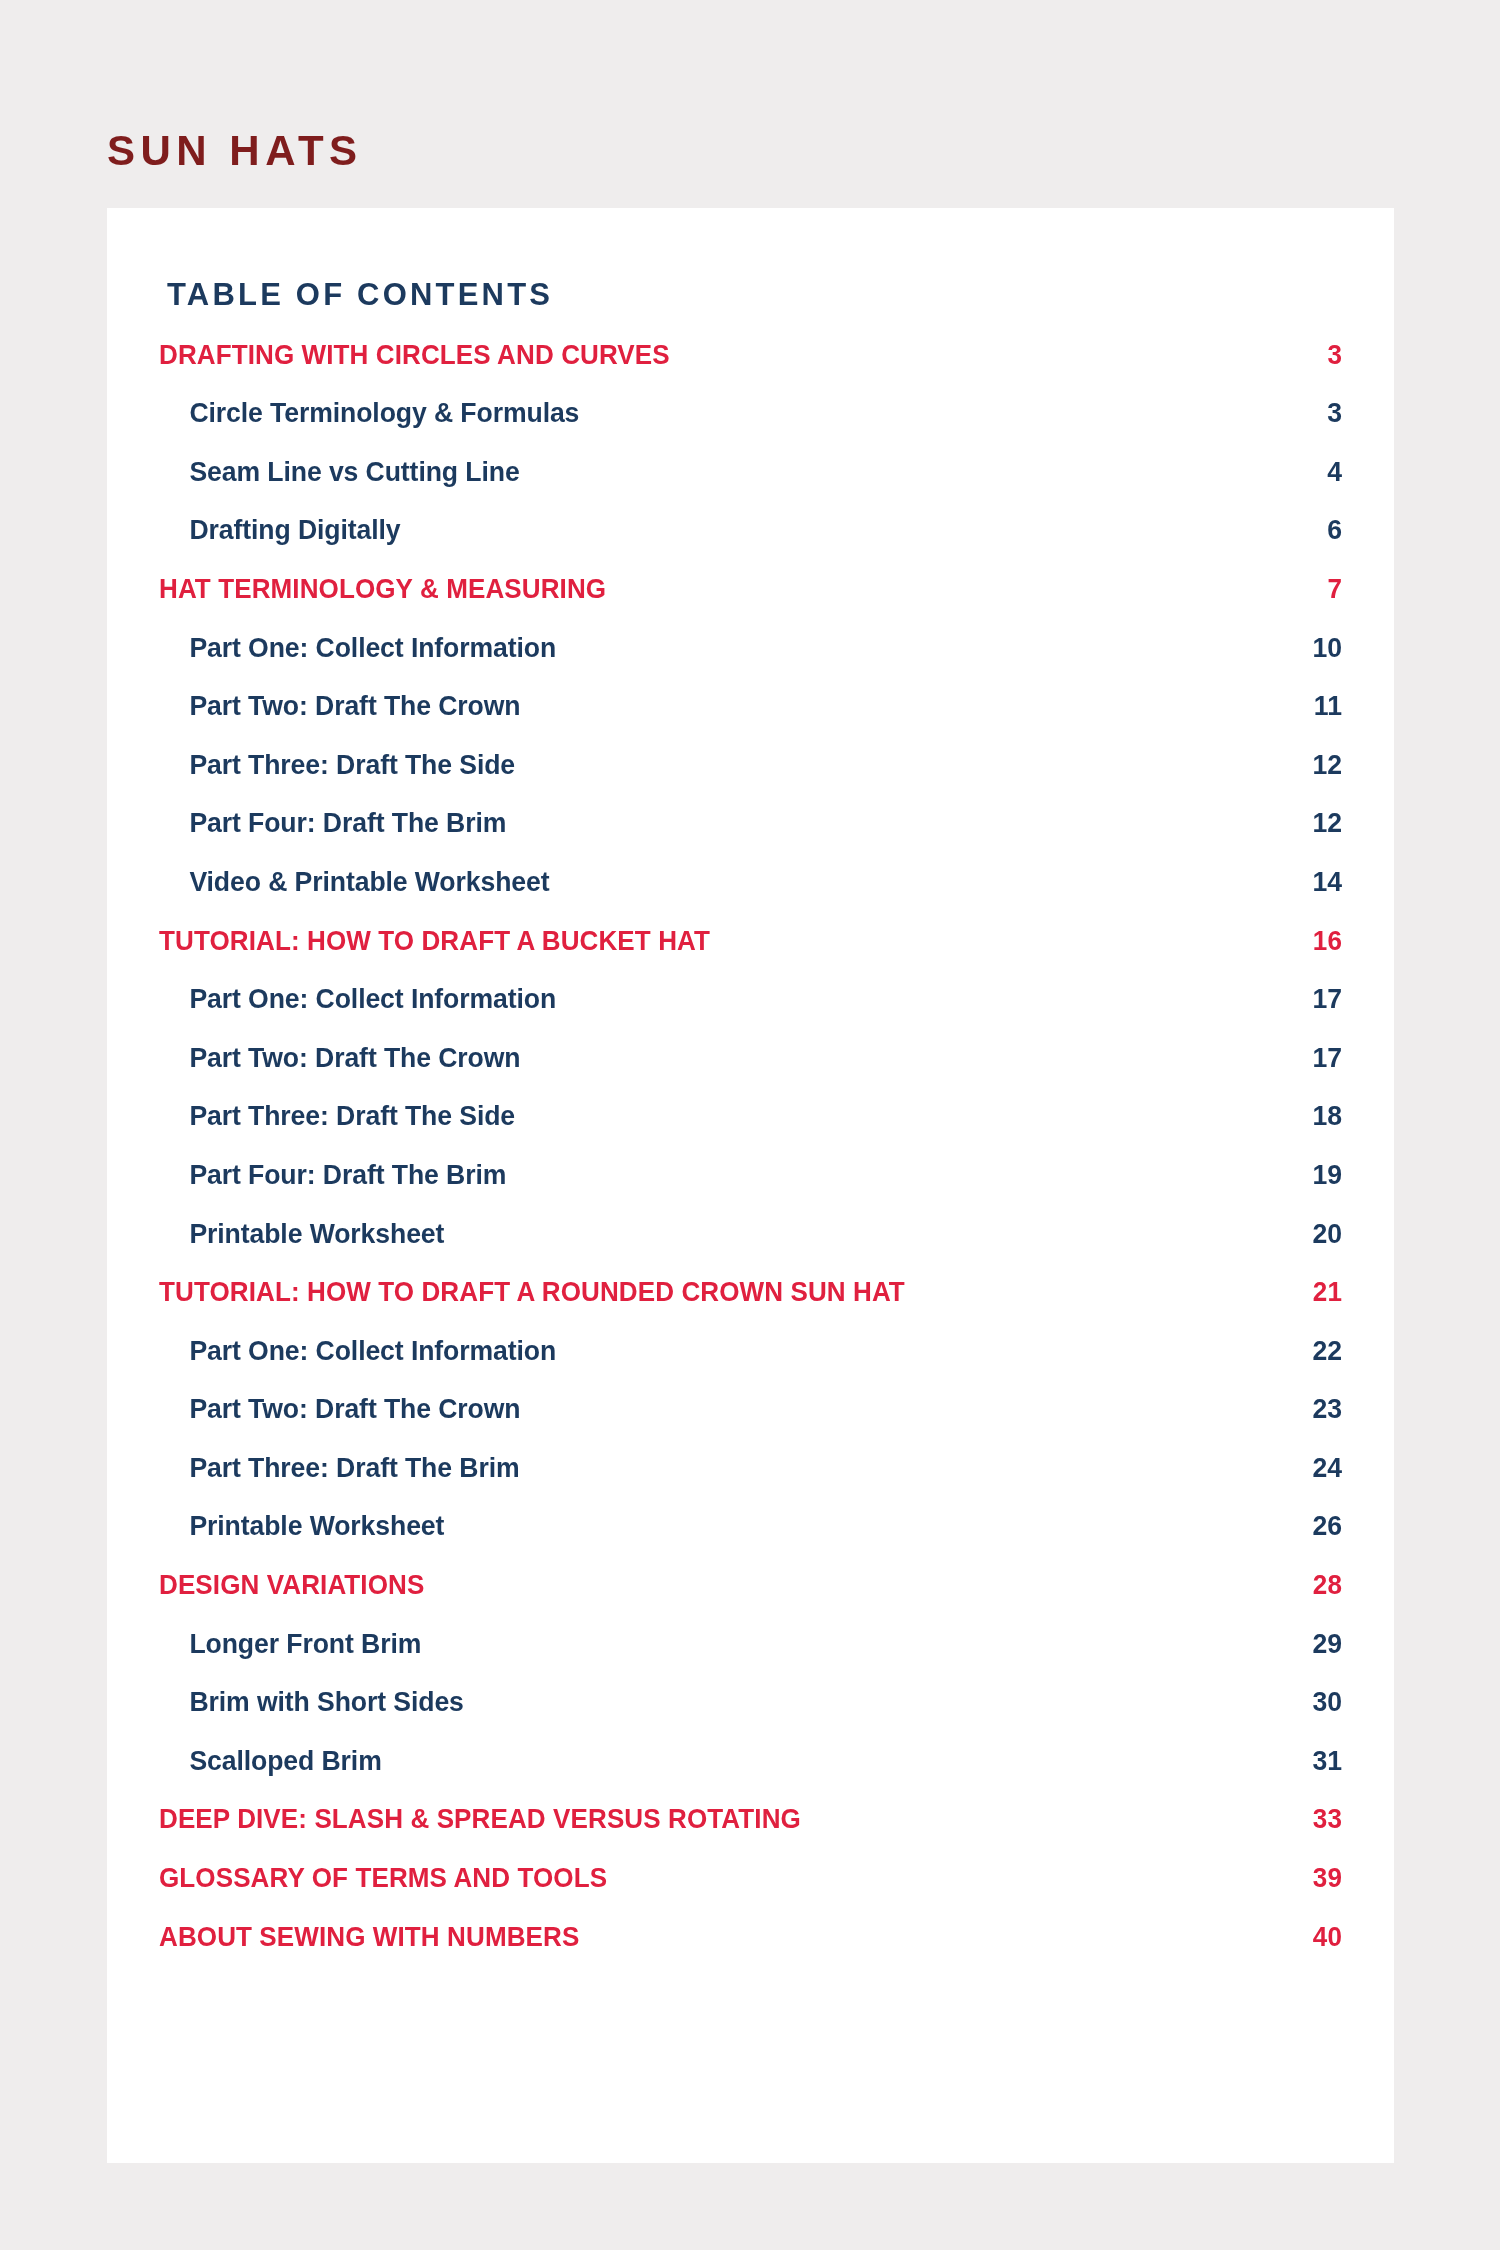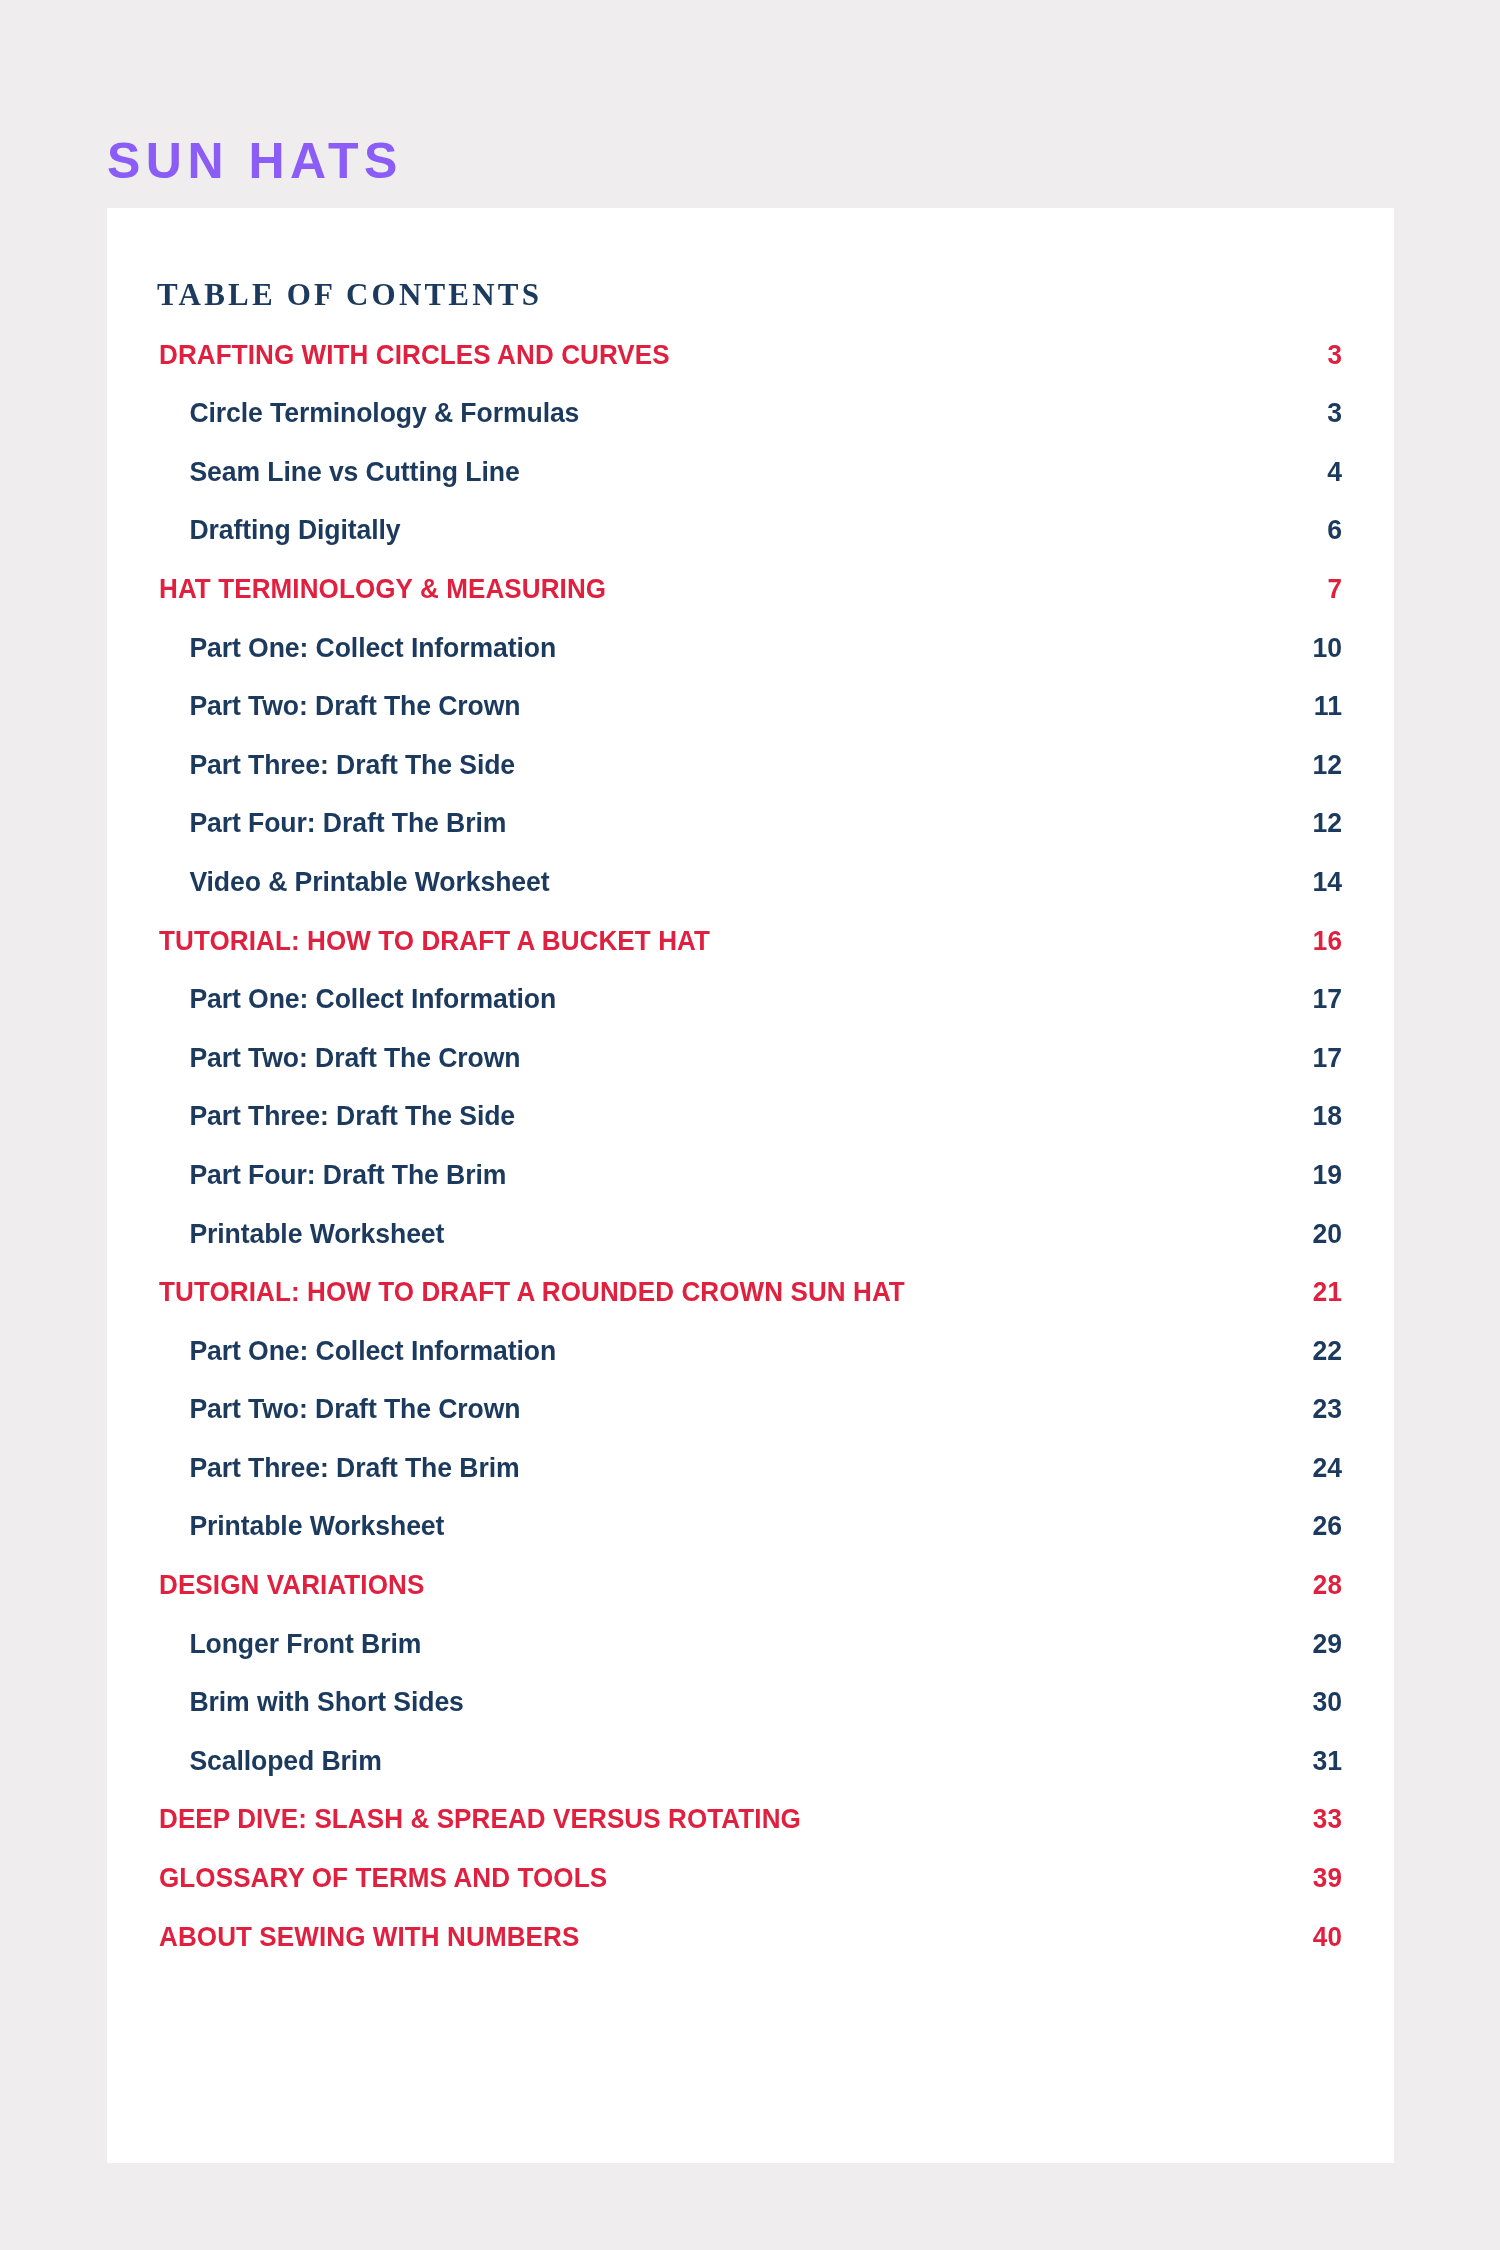--- a/index.html
+++ b/index.html
@@ -19,51 +19,50 @@
     width: 1500px;
     height: 2250px;
     box-sizing: border-box;
   }
 
   
   .doc-title {
     position: absolute;
     left: 107px;
     top: 102px;
-    font-size: 50px;
+    font-size: 42px;
     font-weight: 700;
     letter-spacing: 5.5px;
-    color: #8b5cf6;
+    color: #7f1d1d;
     line-height: 1;
     white-space: nowrap;
   }
 
   
   .toc-card {
     position: absolute;
     left: 107px;
     top: 208px;
     width: 1287px;
     height: 1955px;
     background: #ffffff;
     box-sizing: border-box;
     padding: 0;
   }
 
   .toc-heading {
     position: absolute;
-    left: 50px;
+    left: 60px;
     top: 45px;
     font-size: 31px;
     font-weight: 700;
     letter-spacing: 3.2px;
     color: #1c3a5e;
     line-height: 1;
     white-space: nowrap;
-    font-family: Liberation Serif, serif;
   }
 
   
   .toc-list {
     position: absolute;
     left: 52px;
     top: 104px;
     width: 1183px;
   }
 

